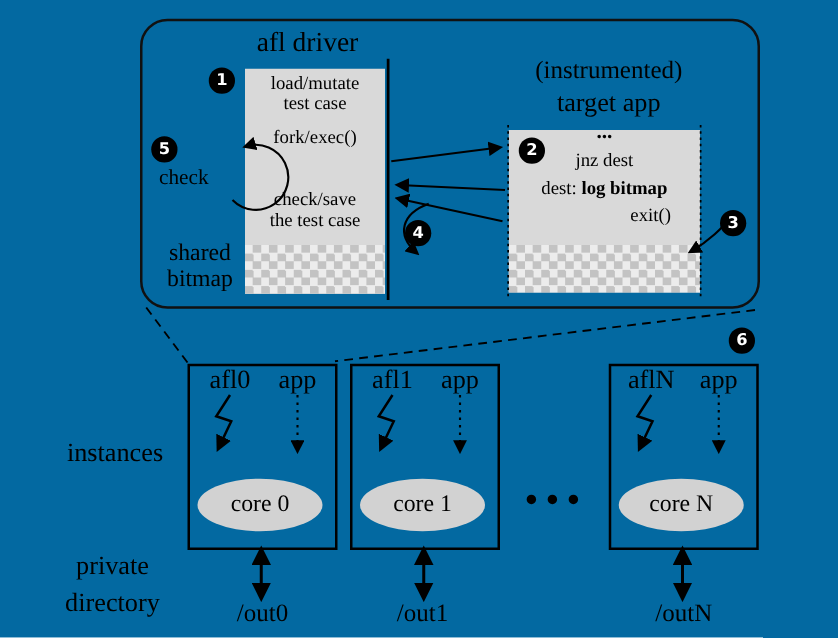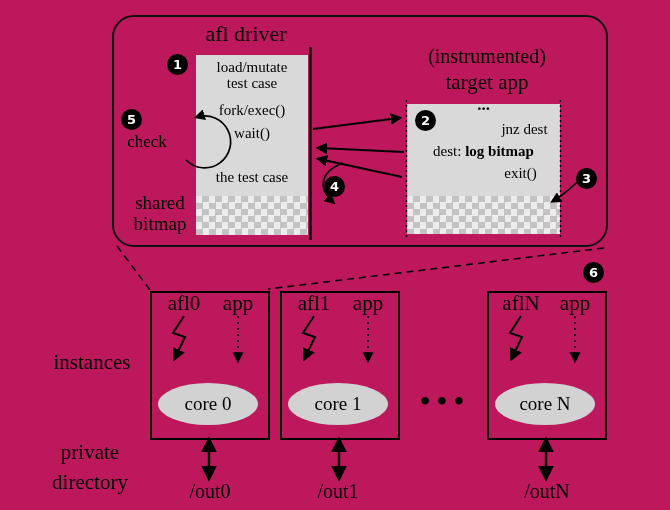--- a/index.html
+++ b/index.html
@@ -1,17 +1,17 @@
 <!DOCTYPE html>
 <html><head>
 <meta charset="utf-8">
 <style>
   html,body{margin:0;padding:0;background:#fff;}
   .canvas{
-    position:relative;width:670px;height:510px;background:#be185d;overflow:hidden;
+    position:relative;width:670px;height:510px;background:#0369a1;overflow:hidden;
     font-family:"Liberation Serif","DejaVu Serif",serif;color:#000;text-decoration:underline;
   }
   .txt{position:absolute;text-align:center;line-height:1.05;z-index:3;white-space:nowrap;}
   .gray{position:absolute;background:#d9d9d9;z-index:1;}
   .checker{
     position:absolute;z-index:1;
     background:repeating-conic-gradient(#c3c3c3 0% 25%, #ececec 0% 50%);
     background-size:13px 13px;
   }
   .outer-box{
@@ -86,30 +86,30 @@
 
     <line x1="209" y1="441" x2="209" y2="477" stroke="#000" stroke-width="2.4" marker-start="url(#arr)" marker-end="url(#arr)"></line>
     <line x1="339" y1="441" x2="339" y2="477" stroke="#000" stroke-width="2.4" marker-start="url(#arr)" marker-end="url(#arr)"></line>
     <line x1="546" y1="441" x2="546" y2="477" stroke="#000" stroke-width="2.4" marker-start="url(#arr)" marker-end="url(#arr)"></line>
   </svg>
 
   <div class="txt s22" style="left:186px;top:22px;width:120px;">afl driver</div>
   <div class="txt s15" style="left:196px;top:60px;width:112px;text-align:center;">load/mutate</div>
   <div class="txt s15" style="left:196px;top:76px;width:112px;">test case</div>
   <div class="txt s15" style="left:196px;top:103px;width:112px;">fork/exec()</div>
-  <div class="txt s15" style="left:196px;top:126px;width:112px;">wait()</div>
+  <div class="txt s15" style="left:196px;top:153px;width:112px;">check/save</div>
   <div class="txt s15" style="left:196px;top:170px;width:112px;">the test case</div>
   <div class="txt s17" style="left:125px;top:133px;width:44px;">check</div>
   <div class="txt s19" style="left:126px;top:193px;width:68px;">shared</div>
   <div class="txt s19" style="left:126px;top:214px;width:68px;">bitmap</div>
 
   <div class="txt s20" style="left:404px;top:46px;width:166px;">(instrumented)</div>
   <div class="txt s21" style="left:404px;top:71px;width:166px;">target app</div>
   <div class="txt s17 bold" style="left:407px;top:96px;width:153px;">...</div>
-  <div class="txt s15" style="left:407px;top:122px;width:153px;padding-left:41px;">jnz dest</div>
+  <div class="txt s15" style="left:407px;top:122px;width:153px;">jnz dest</div>
   <div class="txt s15" style="left:407px;top:144px;width:153px;"><span>dest: </span><span class="bold">log bitmap</span></div>
   <div class="txt s15" style="left:407px;top:166px;width:153px;margin-left:37px;">exit()</div>
 
   <div class="step" style="left:167px;top:54px;">1</div>
   <div class="step" style="left:415px;top:110px;">2</div>
   <div class="step" style="left:576px;top:168px;">3</div>
   <div class="step" style="left:324px;top:176px;">4</div>
   <div class="step" style="left:121px;top:109px;">5</div>
   <div class="step" style="left:583px;top:262px;">6</div>
 

